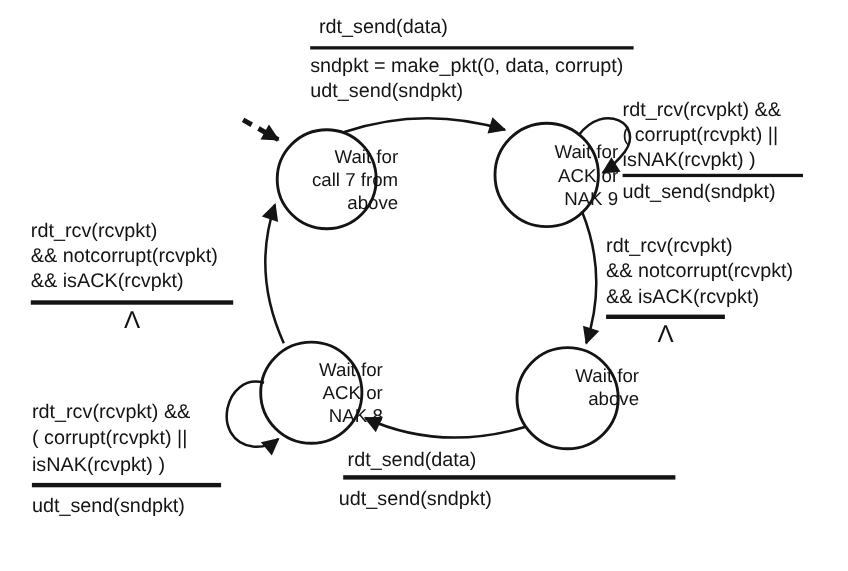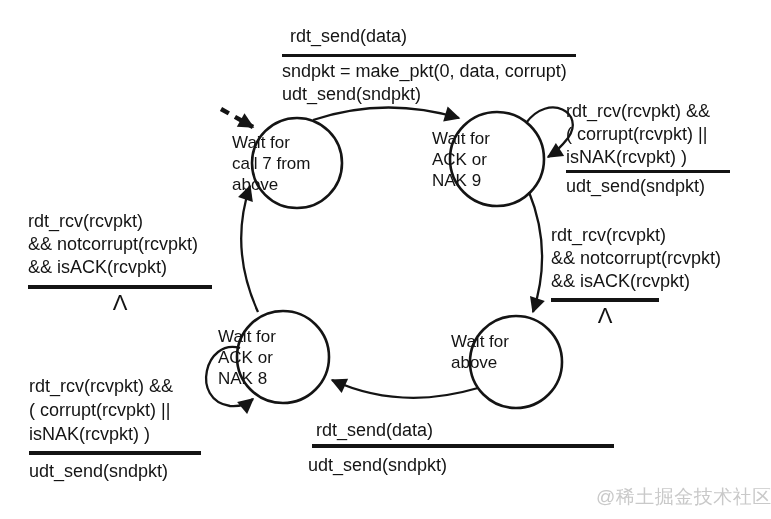--- a/index.html
+++ b/index.html
@@ -8,32 +8,31 @@
     width:771px;height:519px;
     background:#ffffff;
     font-family:"Liberation Sans", sans-serif;
     color:#141414;
     overflow:hidden;
   }
   .stage svg{position:absolute;left:0;top:0;}
   .state-text{
     position:absolute;
     width:130px;
-    text-align:left;
+    text-align:right;
     font-size:17px;
     line-height:21px;
     color:#141414;
   }
   .fsm-label{
     position:absolute;
     font-size:18px;
     line-height:23px;
     white-space:nowrap;
     color:#141414;
-    margin-top:12px;
   }
   .fsm-label .lbl-line{white-space:nowrap;}
   .rule{
     height:0;
     border-top:3px solid #141414;
   }
   .rule.thick{border-top-width:4px;}
   .lambda{
     font-size:22px;
     line-height:24px;
@@ -135,15 +134,14 @@
     <div class="rule thick" style="width:172px;margin-top:5px;margin-bottom:4px;"></div>
     <div class="lbl-line">udt_send(sndpkt)</div>
   </div>
 
   <div class="fsm-label" style="left:308px;top:406px;line-height:24px;">
     <div class="lbl-line indent">rdt_send(data)</div>
     <div class="rule thick" style="width:302px;margin-left:4px;margin-top:2px;margin-bottom:5px;"></div>
     <div class="lbl-line">udt_send(sndpkt)</div>
   </div>
 
-  <div class="watermark">@稀土掘金技术社区</div>
 
 </div>
 
 </body></html>

